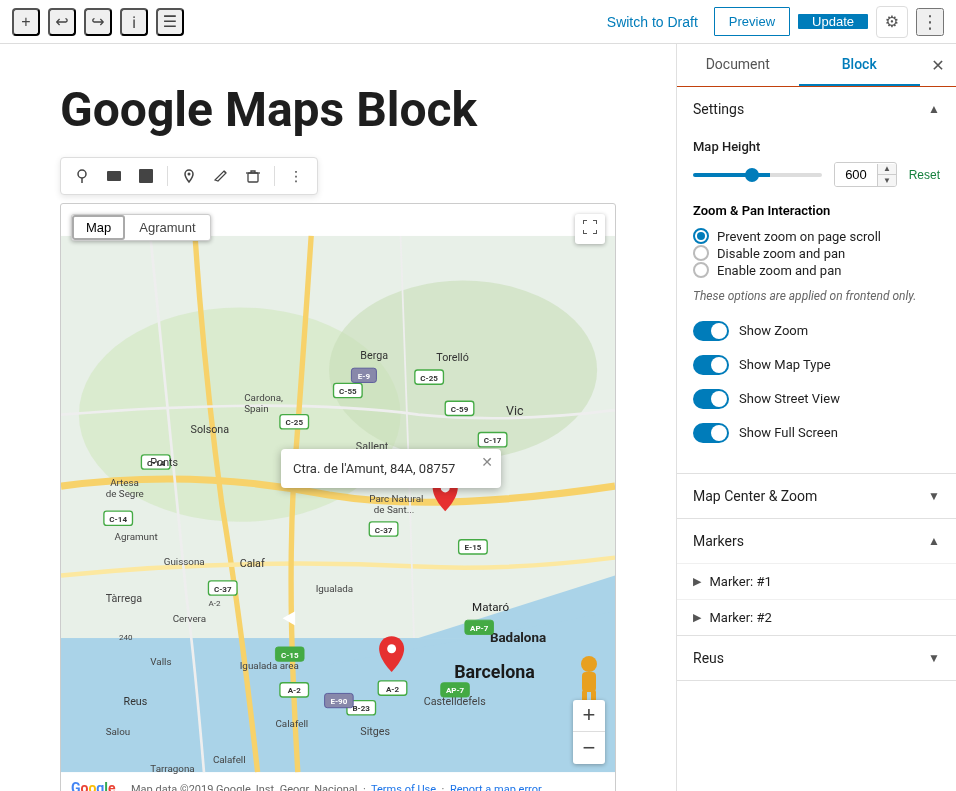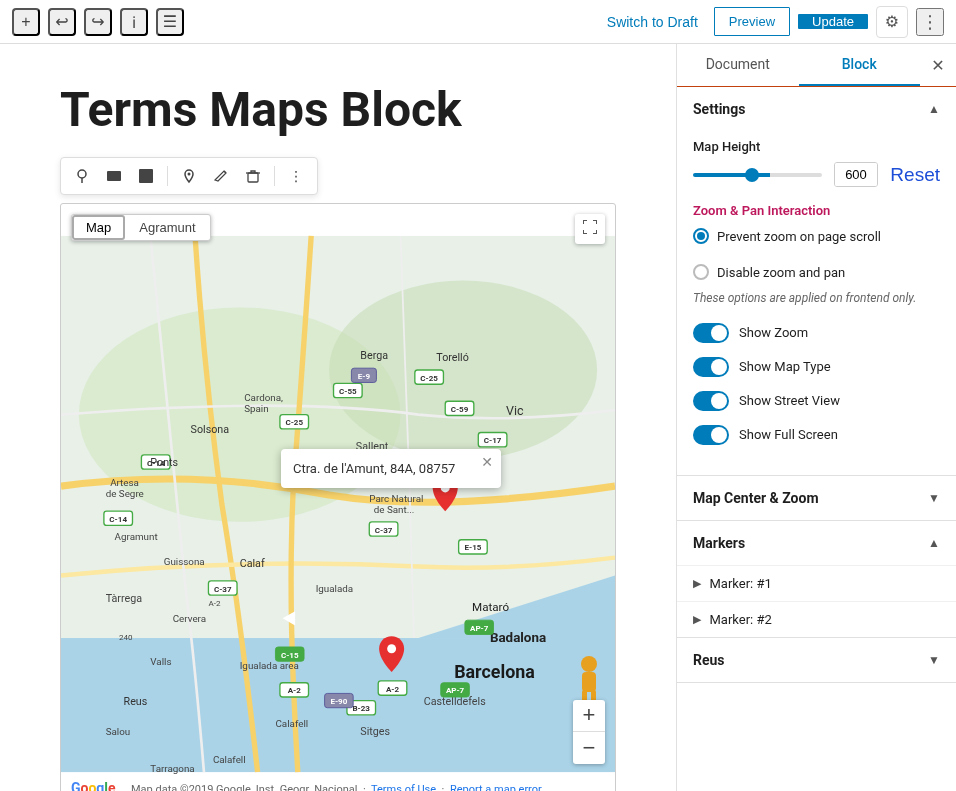--- a/index.html
+++ b/index.html
@@ -108,39 +108,39 @@
     .right-panel { width: 280px; border-left: 1px solid #e0e0e0; display: flex; flex-direction: column; background: #fff; flex-shrink: 0; overflow-y: auto; }
     .panel-tabs { display: flex; border-bottom: 1px solid #c2410c; flex-shrink: 0; }
     .panel-tab { flex: 1; padding: 12px 0; text-align: center; font-size: 14px; cursor: pointer; border-bottom: 2px solid transparent; color: #555; }
     .panel-tab.active { color: #007cba; border-bottom-color: #007cba; font-weight: 500; }
     .panel-tab-close { width: 36px; display: flex; align-items: center; justify-content: center; cursor: pointer; color: #555; font-size: 16px; border: none; background: none; }
 
     
     .panel-section { border-bottom: 1px solid #e0e0e0; }
     .panel-section-header {
       display: flex; align-items: center; justify-content: space-between;
-      padding: 14px 16px; cursor: pointer; font-size: 14px; font-weight: 700; color: #1e1e1e;
+      padding: 14px 16px; cursor: pointer; font-size: 14px; font-weight: 400; color: #1e1e1e;
     }
     .panel-section-header .chevron { font-size: 12px; color: #555; }
     .panel-section-body { padding: 8px 16px 16px; }
 
     
     .setting-label { font-size: 13px; color: #1e1e1e; margin-bottom: 8px; font-weight: 500; }
     .height-row { display: flex; align-items: center; gap: 12px; margin-bottom: 16px; }
     .height-slider { flex: 1; -webkit-appearance: none; height: 4px; background: linear-gradient(to right, #007cba 0%, #007cba 60%, #ddd 60%, #ddd 100%); border-radius: 2px; outline: none; cursor: pointer; }
     .height-slider::-webkit-slider-thumb { -webkit-appearance: none; width: 14px; height: 14px; background: #007cba; border-radius: 50%; cursor: pointer; }
     .height-input-wrap { display: flex; align-items: center; border: 1px solid #ccc; border-radius: 3px; overflow: hidden; }
     .height-input { width: 42px; border: none; outline: none; font-size: 13px; padding: 4px 6px; text-align: center; }
     .height-spinners { display: flex; flex-direction: column; border-left: 1px solid #ccc; }
     .height-spinner-btn { width: 18px; height: 11px; border: none; background: #f5f5f5; cursor: pointer; font-size: 8px; display: flex; align-items: center; justify-content: center; color: #555; padding: 0; }
     .height-spinner-btn:first-child { border-bottom: 1px solid #ccc; }
-    .reset-btn { background: none; border: none; color: #1d4ed8; font-size: 19px; cursor: pointer; padding: 0; }
-
-    .zoom-pan-label { font-size: 13px; font-weight: 600; margin-bottom: 10px; color: #be185d; }
-    .radio-group { display: flex; flex-direction: column; gap: 20px; margin-bottom: 10px; }
+    .reset-btn { background: none; border: none; color: #15803d; font-size: 12px; cursor: pointer; padding: 0; }
+
+    .zoom-pan-label { font-size: 13px; font-weight: 600; margin-bottom: 10px; color: #000000; }
+    .radio-group { display: flex; flex-direction: column; gap: 1px; margin-bottom: 10px; }
     .radio-item { display: flex; align-items: center; gap: 8px; cursor: pointer; }
     .radio-circle {
       width: 16px; height: 16px; border-radius: 50%; border: 2px solid #007cba;
       display: flex; align-items: center; justify-content: center; flex-shrink: 0;
     }
     .radio-circle.checked::after { content: ''; width: 8px; height: 8px; background: #007cba; border-radius: 50%; display: block; }
     .radio-circle.unchecked { border-color: #bbb; }
     .radio-label { font-size: 13px; color: #1e1e1e; }
     .zoom-pan-note { font-size: 12px; color: #666; font-style: italic; margin-bottom: 16px; line-height: 1.4; }
 
@@ -179,21 +179,21 @@
     <button class="btn-preview">Preview</button>
     <button class="btn-update">Update</button>
     <button class="btn-settings">⚙</button>
     <button class="btn-more">⋮</button>
   </div>
 </div>
 
 <div class="main-area">
 
   <div class="editor-area">
-    <h1 class="page-title">Terms Maps Block</h1>
+    <h1 class="page-title">Google Maps Block</h1>
 
     <div class="block-toolbar">
       <button class="block-toolbar-btn">
         <svg width="16" height="16" viewBox="0 0 16 16" fill="none">
           <circle cx="8" cy="6" r="4" stroke="#444" stroke-width="1.5"></circle>
           <path d="M8 10 L8 15" stroke="#444" stroke-width="1.5"></path>
         </svg>
       </button>
       <button class="block-toolbar-btn">
         <svg width="16" height="16" viewBox="0 0 16 16">
@@ -421,20 +421,24 @@
         <div class="zoom-pan-label">Zoom &amp; Pan Interaction</div>
         <div class="radio-group">
           <label class="radio-item">
             <div class="radio-circle checked"></div>
             <span class="radio-label">Prevent zoom on page scroll</span>
           </label>
           <label class="radio-item">
             <div class="radio-circle unchecked"></div>
             <span class="radio-label">Disable zoom and pan</span>
           </label>
+          <label class="radio-item">
+            <div class="radio-circle unchecked"></div>
+            <span class="radio-label">Enable zoom and pan</span>
+          </label>
         </div>
         <p class="zoom-pan-note">These options are applied on frontend only.</p>
 
         <div class="toggle-row">
           <div class="toggle">
             <div class="toggle-thumb"></div>
           </div>
           <span class="toggle-label">Show Zoom</span>
         </div>
         <div class="toggle-row">

